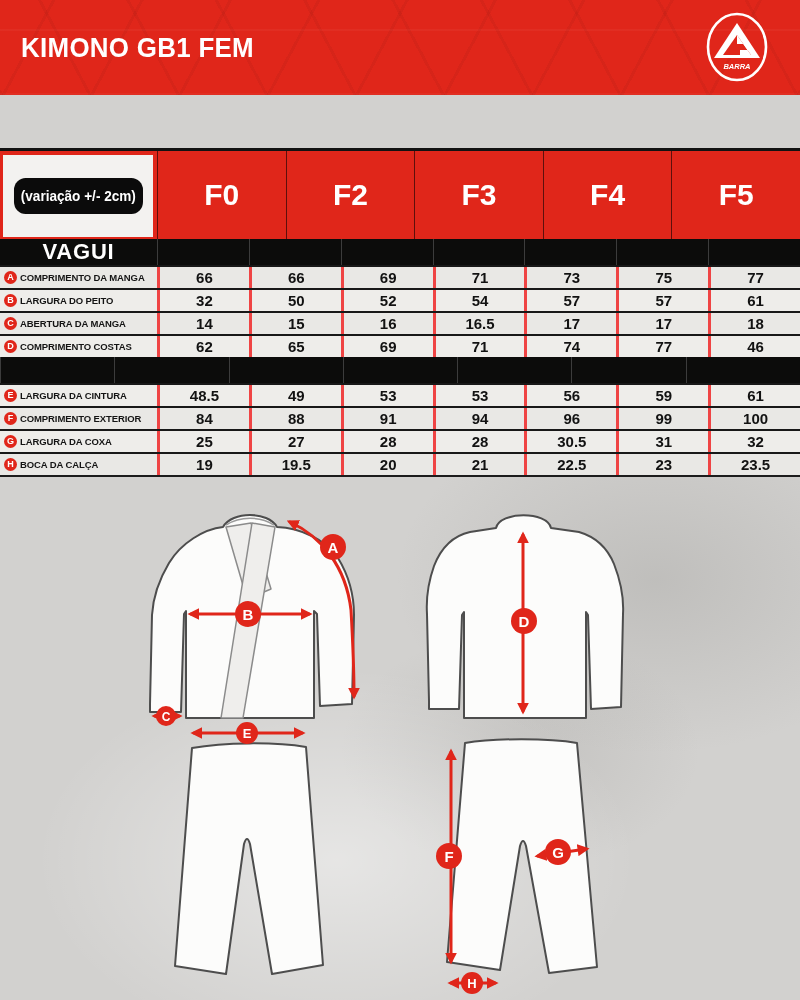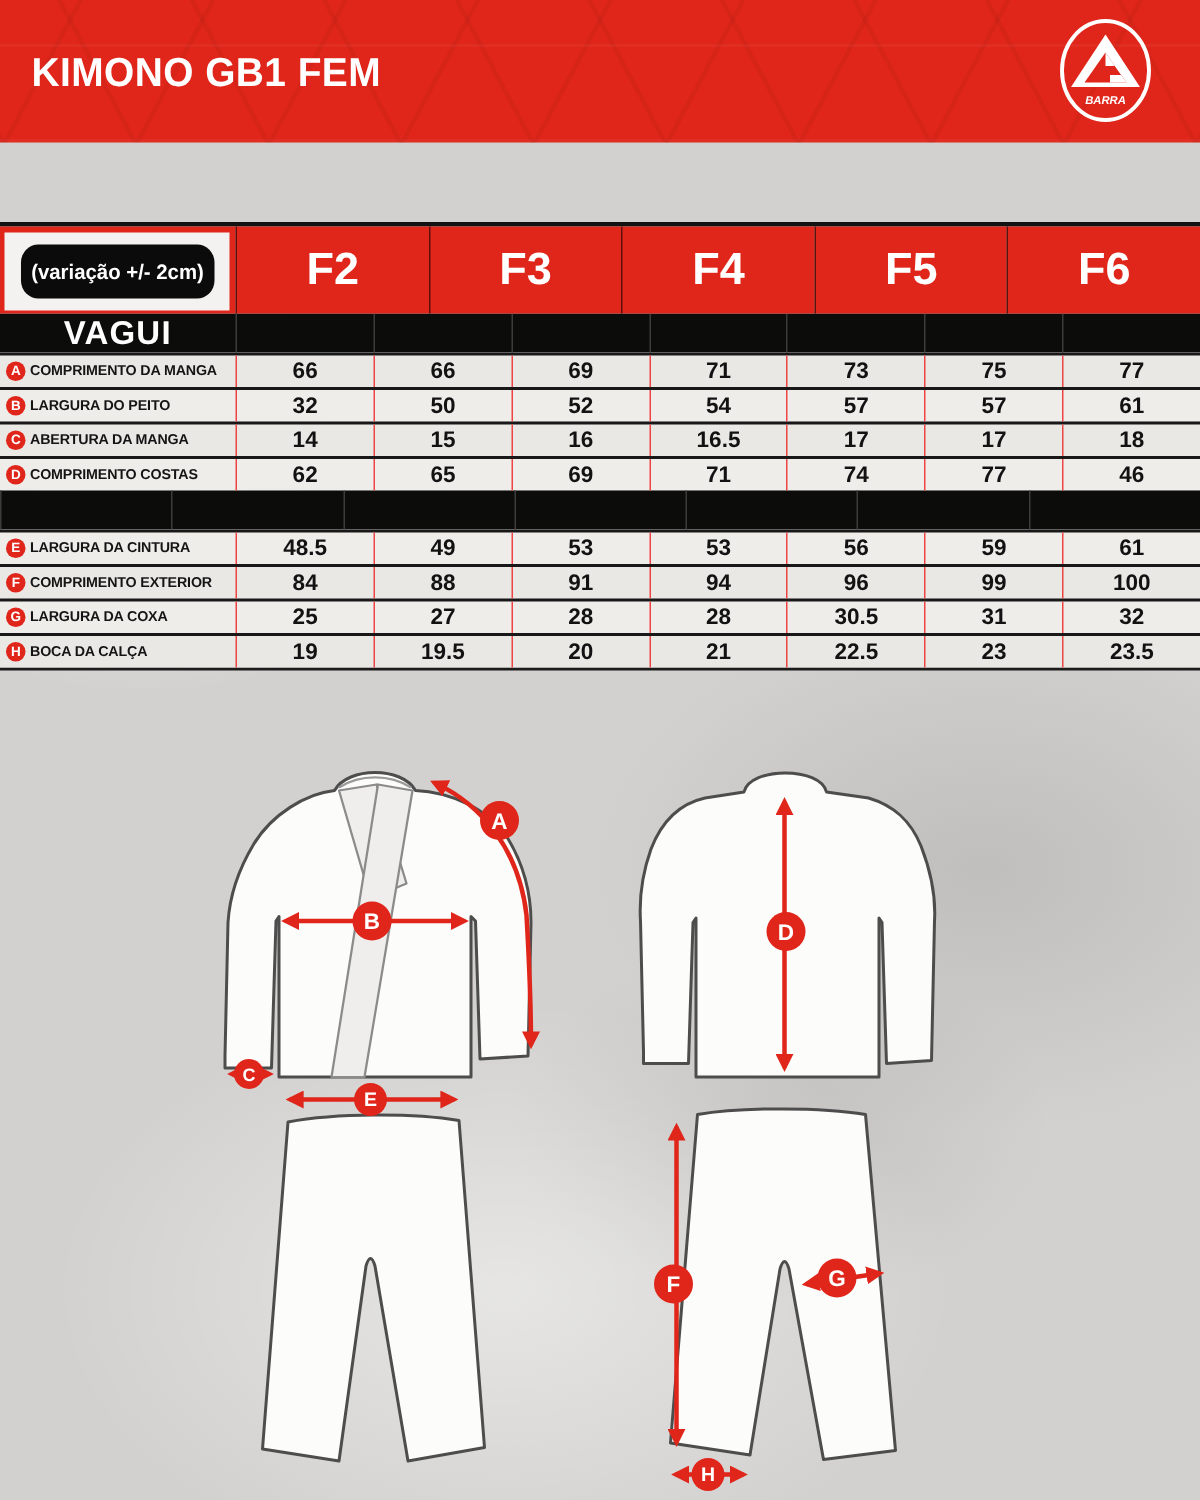--- a/index.html
+++ b/index.html
@@ -49,21 +49,21 @@
 
   
   .size-table {
     position:absolute; left:0; top:148px; width:800px;
     border-top:3px solid #121212; border-bottom:2px solid #1c1c1c;
   }
   .t-row { display:flex; width:100%; }
   .t-label-cell { flex:0 0 157px; width:157px; }
   .t-size-cell, .t-val-cell, .t-band-cell { flex:1 1 0; min-width:0; }
 
-  .t-head { height:58px; }
+  .t-head { height:88px; }
   .t-head .t-label-cell { background:var(--red); padding:4px 4px 2px 3px; }
   .var-white { width:100%; height:100%; background:#f3f2f0; display:flex; align-items:center; justify-content:center; }
   .var-box {
     background:#0b0b0b; color:#fff; border-radius:12px;
     padding:10px 7px; font-size:14px; font-weight:700; white-space:nowrap;
     transform:scaleX(0.97);
   }
   .t-size-cell {
     background:var(--red); border-left:1px solid rgba(25,5,5,0.65);
     color:#fff; font-size:30px; font-weight:800;
@@ -81,21 +81,21 @@
   .t-data { height:23px; background:#e9e8e5; border-top:2px solid #181818; }
   .t-data:nth-child(odd) { background:#eeedea; }
   .t-data .t-label-cell { display:flex; align-items:center; gap:3px; padding-left:4px; overflow:hidden; }
   .badge {
     flex:0 0 13px; width:13px; height:13px; border-radius:50%;
     background:var(--red); color:#fff; font-size:9px; font-weight:700;
     display:flex; align-items:center; justify-content:center; line-height:1;
   }
   .lbl { font-size:9.5px; font-weight:700; color:#141414; white-space:nowrap; letter-spacing:-0.1px; }
   .t-val-cell {
-    border-left:1px solid #ef4444;
+    border-left:3px solid #ef4444;
     display:flex; align-items:center; justify-content:center;
     font-size:15px; font-weight:700; color:#121212;
   }
 
   
   .diagram-svg { position:absolute; left:0; top:460px; width:800px; height:540px; color:var(--red); }
   .garment { fill:#fcfcfb; stroke:#4d4d4d; stroke-width:2; stroke-linejoin:round; }
   .lapel { fill:#efeeec; stroke:#8b8b8b; stroke-width:1.5; stroke-linejoin:round; }
   .collar-line { fill:none; stroke:#9a9a9a; stroke-width:1.5; }
   .m-arrow { fill:none; stroke:currentColor; stroke-width:3; stroke-linecap:round; }
@@ -120,25 +120,25 @@
 
 
   <div class="size-table">
     <div class="t-row t-head">
       <div class="t-label-cell">
         <div class="var-white">
           <div class="var-box">(variação +/- 2cm)</div>
         </div>
       </div>
 
+    <div class="t-size-cell">F0</div>
         <div class="t-size-cell">F2</div>
         <div class="t-size-cell">F3</div>
         <div class="t-size-cell">F4</div>
         <div class="t-size-cell">F5</div>
-        <div class="t-size-cell">F6</div>
       </div>
     <div id="table-rows">
 
     <div class="t-row t-band">
           <div class="t-label-cell">VAGUI</div>
           <div class="t-band-cell"></div>
           <div class="t-band-cell"></div>
           <div class="t-band-cell"></div>
           <div class="t-band-cell"></div>
           <div class="t-band-cell"></div>

